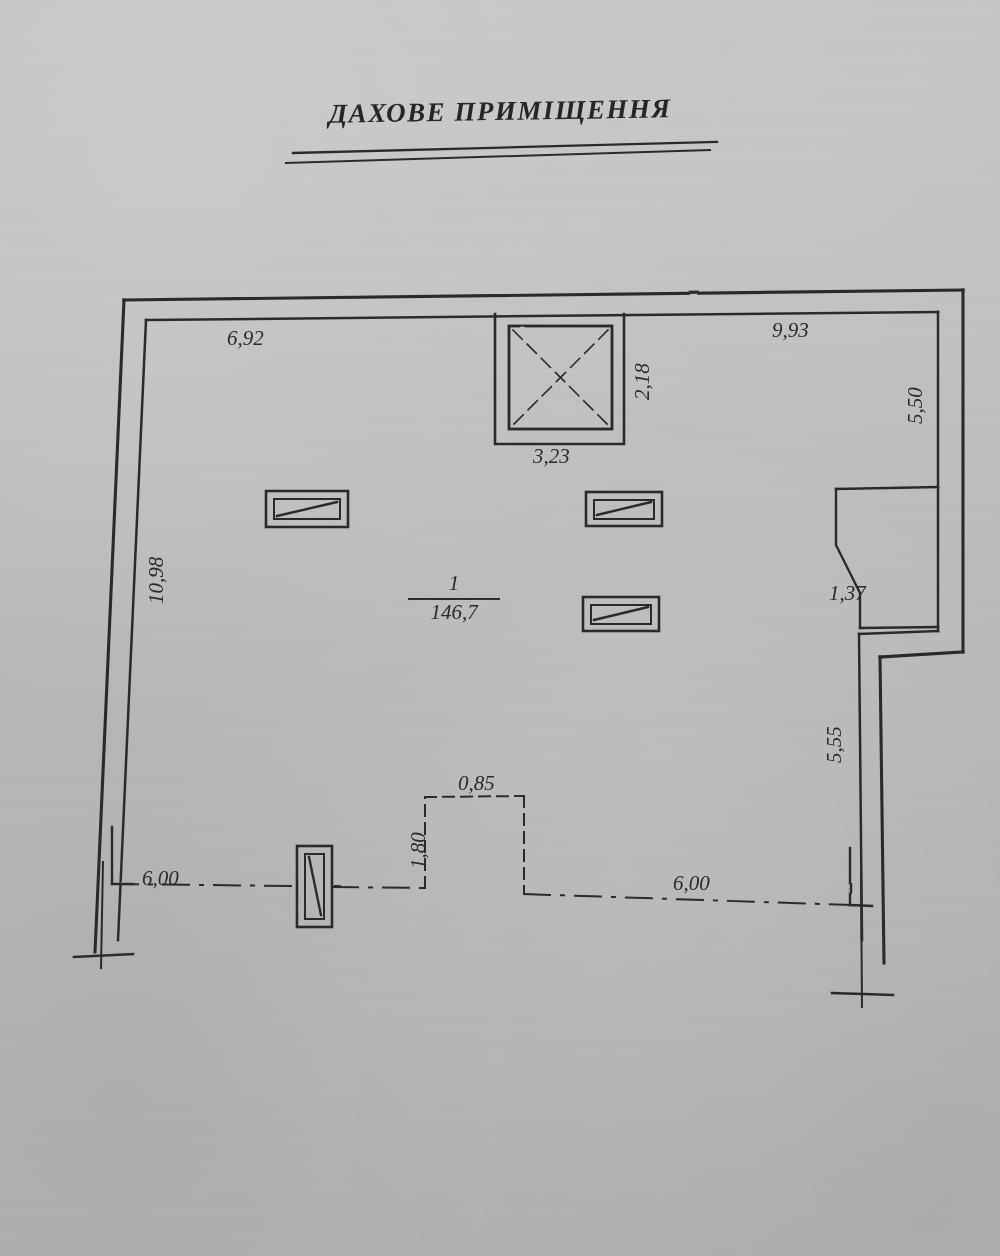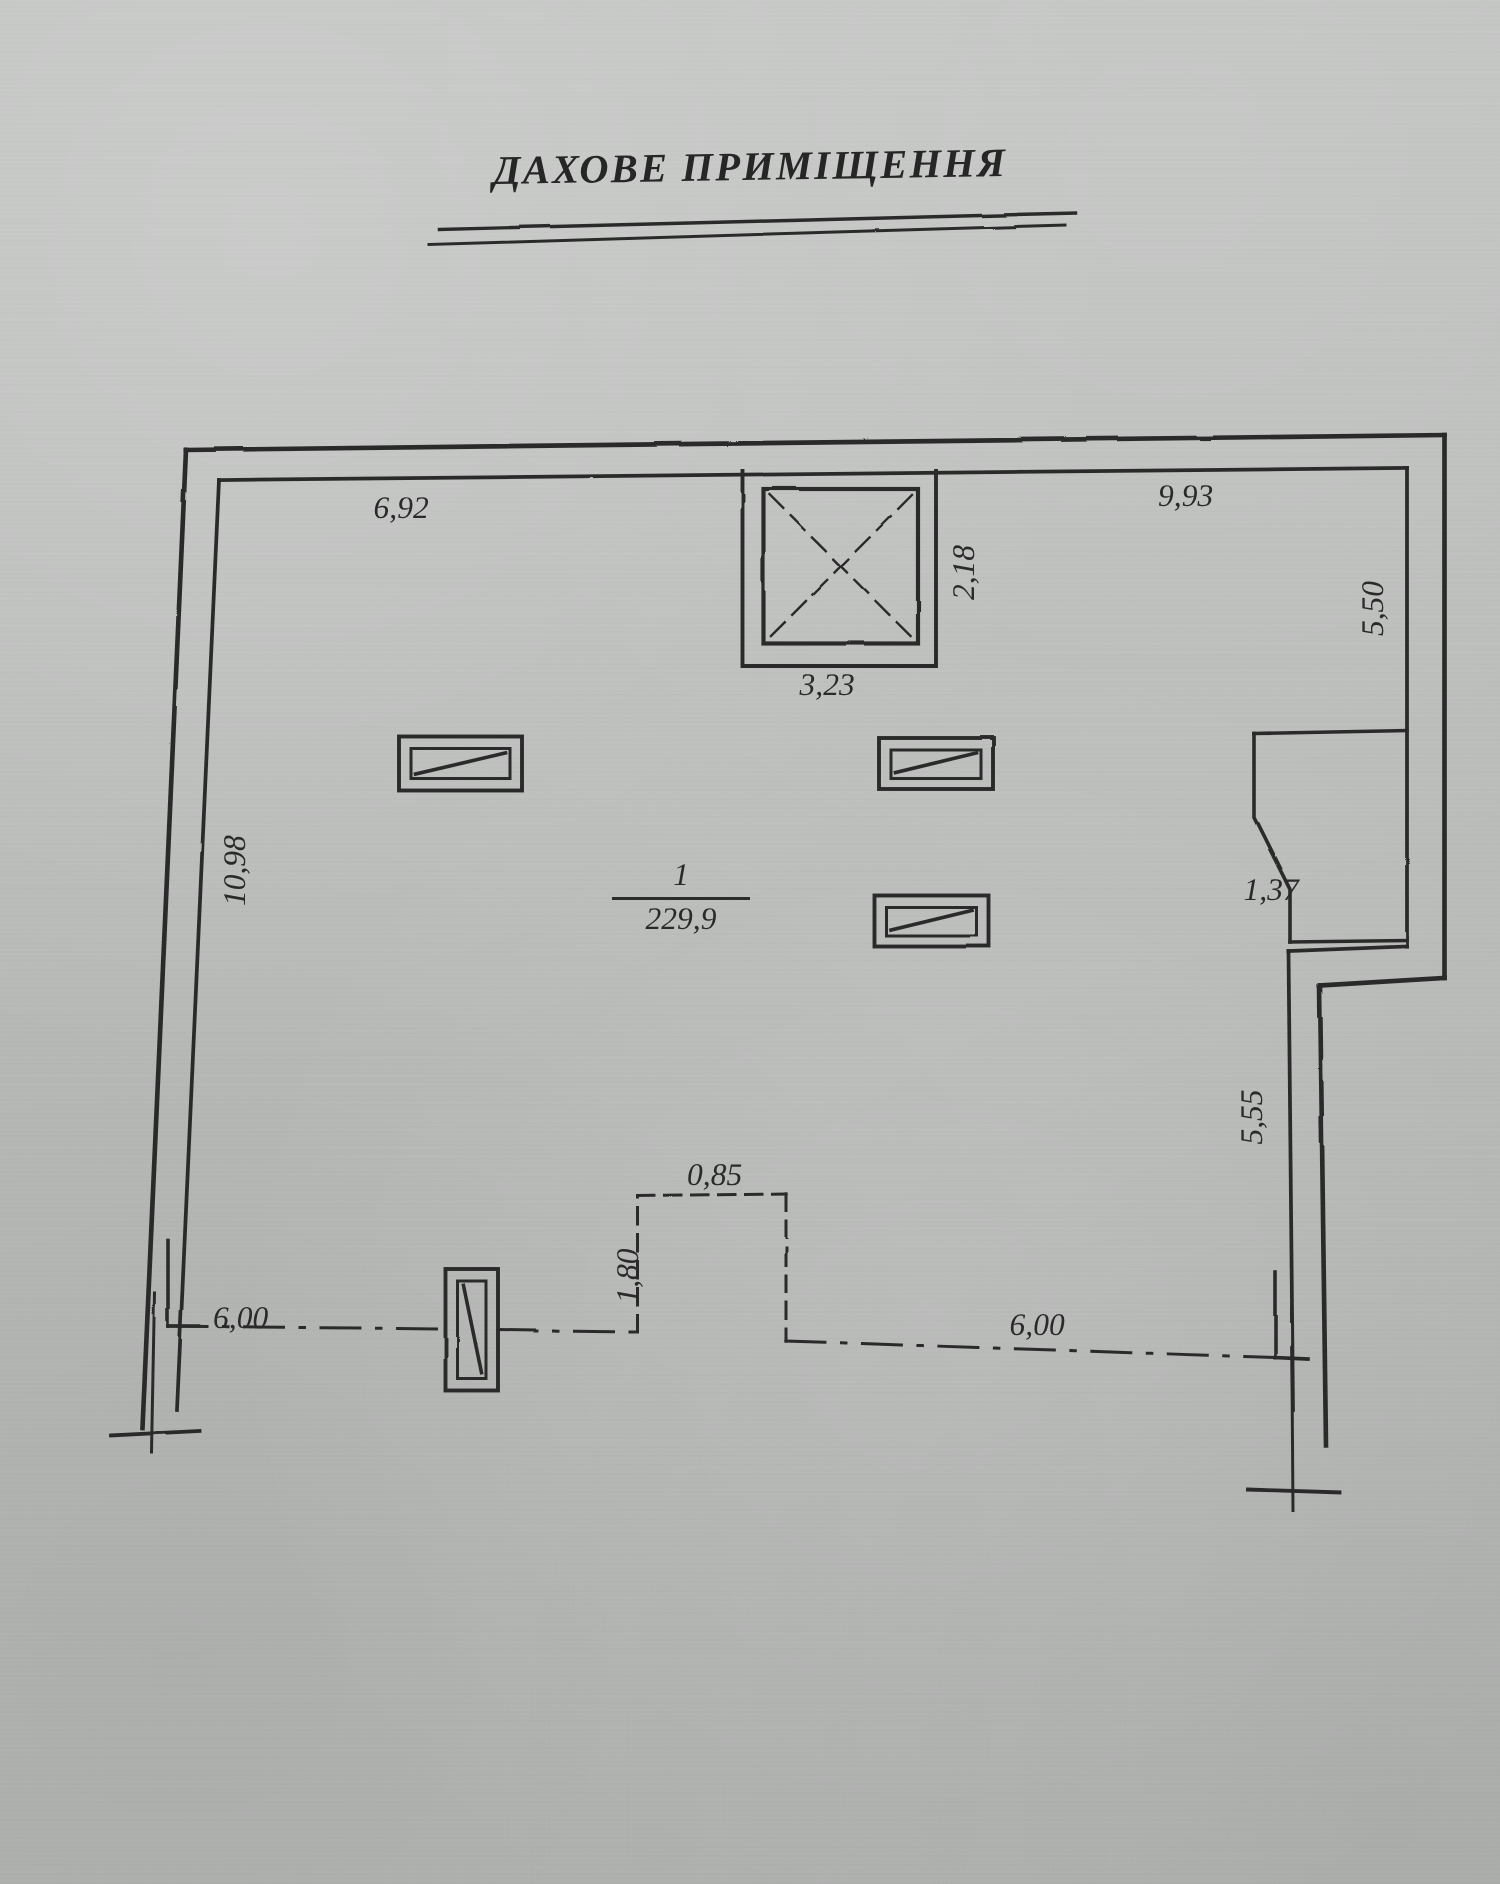--- a/index.html
+++ b/index.html
@@ -188,21 +188,21 @@
         <path d="M 293,153 L 717,142" stroke-width="2.3"></path>
         <path d="M 286,163 L 710,150" stroke-width="2.0"></path>
       </g>
 
     </g>
   </svg>
 </div>
 
 <div class="title-text">ДАХОВЕ ПРИМІЩЕННЯ</div>
 
-<div class="dim" style="left:249px; top:326px;">6,92</div>
+<div class="dim" style="left:227px; top:326px;">6,92</div>
 
 <div class="dim" style="left:772px; top:318px;">9,93</div>
 
 <div class="dim vert" style="left:144px; top:604px;">10,98</div>
 
 <div class="dim vert" style="left:903px; top:424px;">5,50</div>
 
 <div class="dim vert" style="left:822px; top:763px;">5,55</div>
 
 <div class="dim" style="left:533px; top:444px;">3,23</div>
@@ -215,14 +215,14 @@
 
 <div class="dim vert" style="left:406px; top:869px;">1,80</div>
 
 <div class="dim" style="left:142px; top:866px;">6,00</div>
 
 <div class="dim" style="left:673px; top:871px;">6,00</div>
 
 <div class="room-label" style="left:408px; top:572px; width:92px;">
   <span class="num">1</span>
   <span class="bar"></span>
-  <span class="area">229,9</span>
+  <span class="area">146,7</span>
 </div>
 
 </body></html>

